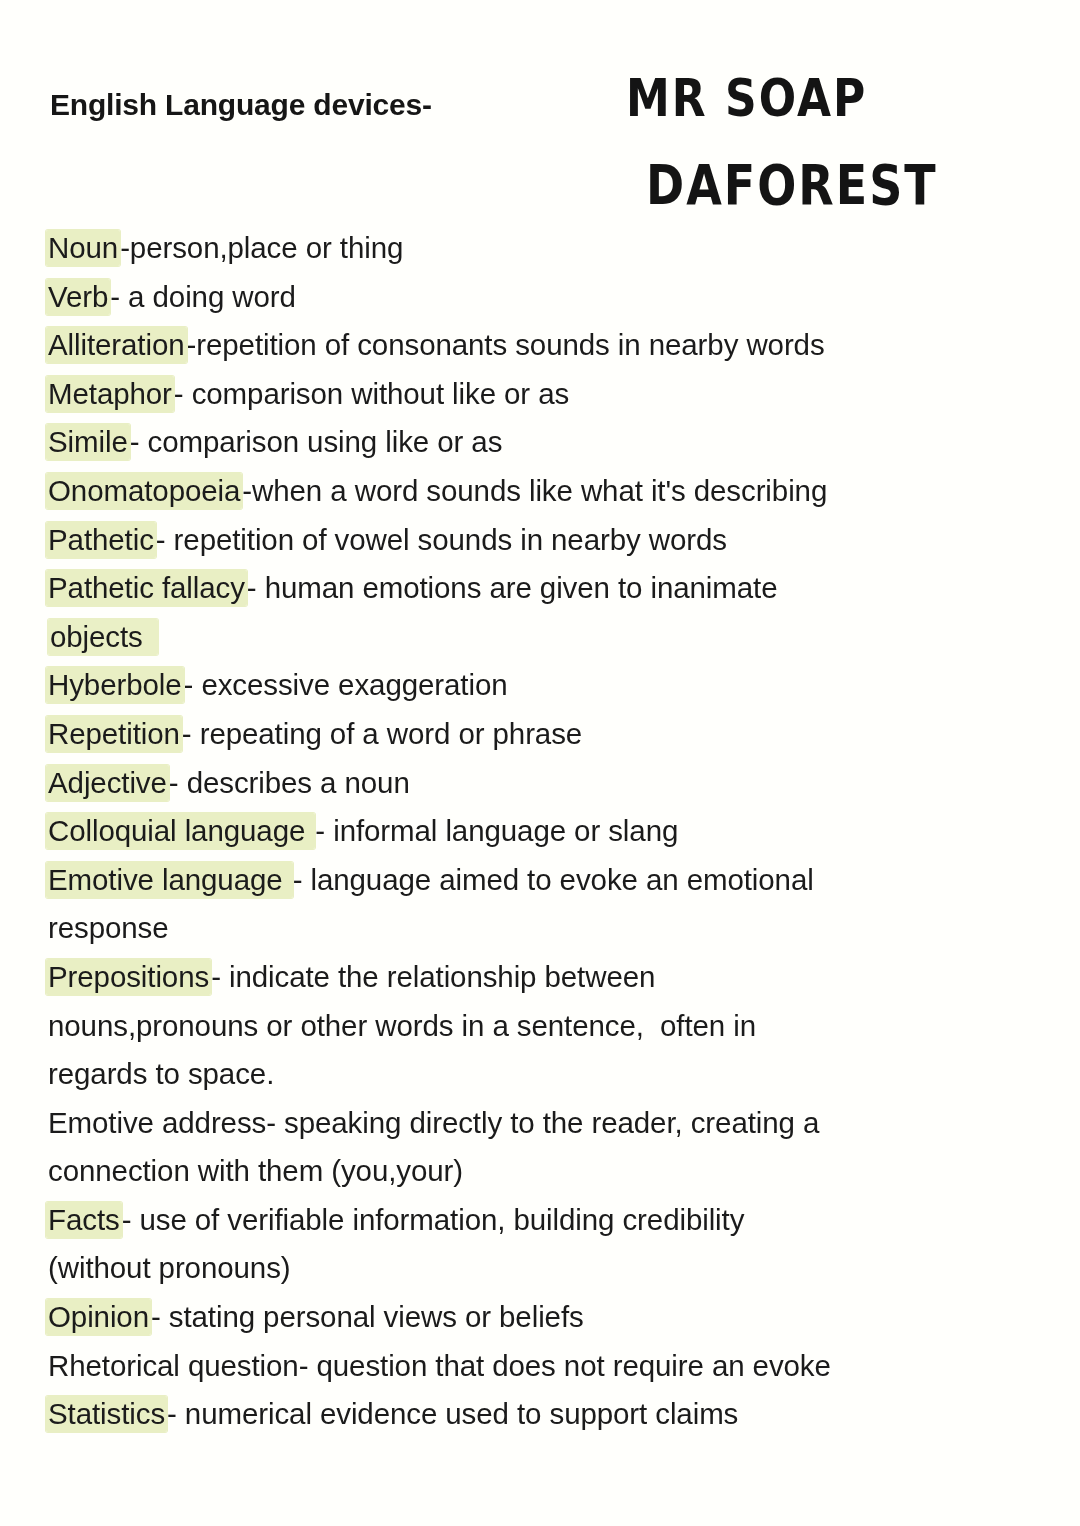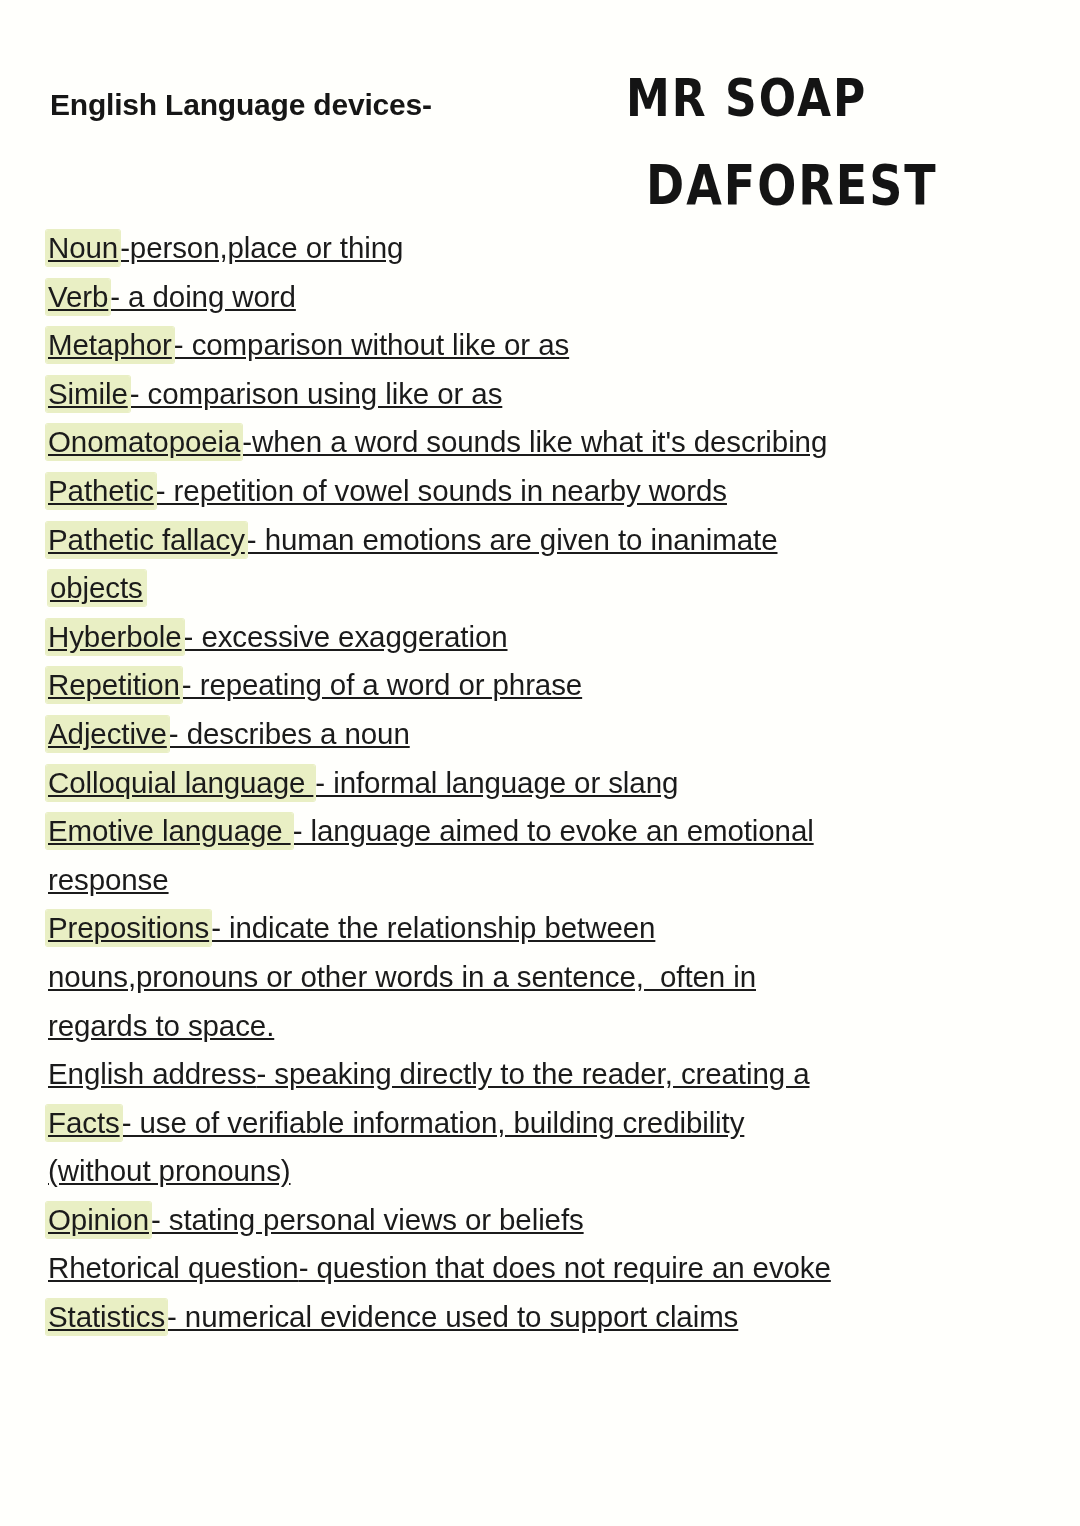--- a/index.html
+++ b/index.html
@@ -55,66 +55,66 @@
   }
   .list {
     margin-top: -6px;
   }
   .entry {
     font-size: 29.5px;
     line-height: 48.6px;
     color: #1b1b1b;
     letter-spacing: -0.1px;
     white-space: pre-wrap;
-    text-decoration: underline;
   }
   .term {
     position: relative;
     display: inline;
   }
   .hl {
     background: #e9efc4;
     box-shadow: 0 0 0 1px #e9efc4;
     border-radius: 2px;
     padding: 1px 2px 2px 2px;
     margin-left: -2px;
   }
   .hl-wrap {
     background: #eaf0c6;
     box-shadow: 0 0 0 1px #eaf0c6;
     border-radius: 2px;
-    padding: 1px 3px 2px 2px;
+    padding: 1px 15px 2px 2px;
   }
 </style>
 </head>
 <body>
 
 <div class="page">
 
   <div class="header-row">
     <div class="doc-title">English Language devices-</div>
     <div class="handwritten hw-1">MR SOAP</div>
     <div class="handwritten hw-2">DAFOREST</div>
   </div>
 
   <div class="list">
       <div class="entry"><span class="term hl">Noun</span><span>-person,place or thing</span></div>
       <div class="entry"><span class="term hl">Verb</span><span>- a doing word</span></div>
+      <div class="entry"><span class="term hl">Alliteration</span><span>-repetition of consonants sounds in nearby words</span></div>
       <div class="entry"><span class="term hl">Metaphor</span><span>- comparison without like or as</span></div>
       <div class="entry"><span class="term hl">Simile</span><span>- comparison using like or as</span></div>
       <div class="entry"><span class="term hl">Onomatopoeia</span><span>-when a word sounds like what it's describing</span></div>
       <div class="entry"><span class="term hl">Pathetic</span><span>- repetition of vowel sounds in nearby words</span></div>
       <div class="entry"><span class="term hl">Pathetic fallacy</span><span>- human emotions are given to inanimate</span><br><span class="hl-wrap">objects</span></div>
       <div class="entry"><span class="term hl">Hyberbole</span><span>- excessive exaggeration</span></div>
       <div class="entry"><span class="term hl">Repetition</span><span>- repeating of a word or phrase</span></div>
       <div class="entry"><span class="term hl">Adjective</span><span>- describes a noun</span></div>
       <div class="entry"><span class="term hl">Colloquial language </span><span>- informal language or slang</span></div>
       <div class="entry"><span class="term hl">Emotive language </span><span>- language aimed to evoke an emotional</span><br><span class="">response</span></div>
       <div class="entry"><span class="term hl">Prepositions</span><span>- indicate the relationship between</span><br><span class="">nouns,pronouns or other words in a sentence,  often in
 regards to space.</span></div>
-      <div class="entry"><span class="term">English address</span><span>- speaking directly to the reader, creating a</span><br></div>
+      <div class="entry"><span class="term">Emotive address</span><span>- speaking directly to the reader, creating a</span><br><span class="">connection with them (you,your)</span></div>
       <div class="entry"><span class="term hl">Facts</span><span>- use of verifiable information, building credibility</span><br><span class="">(without pronouns)</span></div>
       <div class="entry"><span class="term hl">Opinion</span><span>- stating personal views or beliefs</span></div>
       <div class="entry"><span class="term">Rhetorical question</span><span>- question that does not require an evoke</span></div>
       <div class="entry"><span class="term hl">Statistics</span><span>- numerical evidence used to support claims</span></div>
     </div>
 
 </div>
 
 </body></html>

